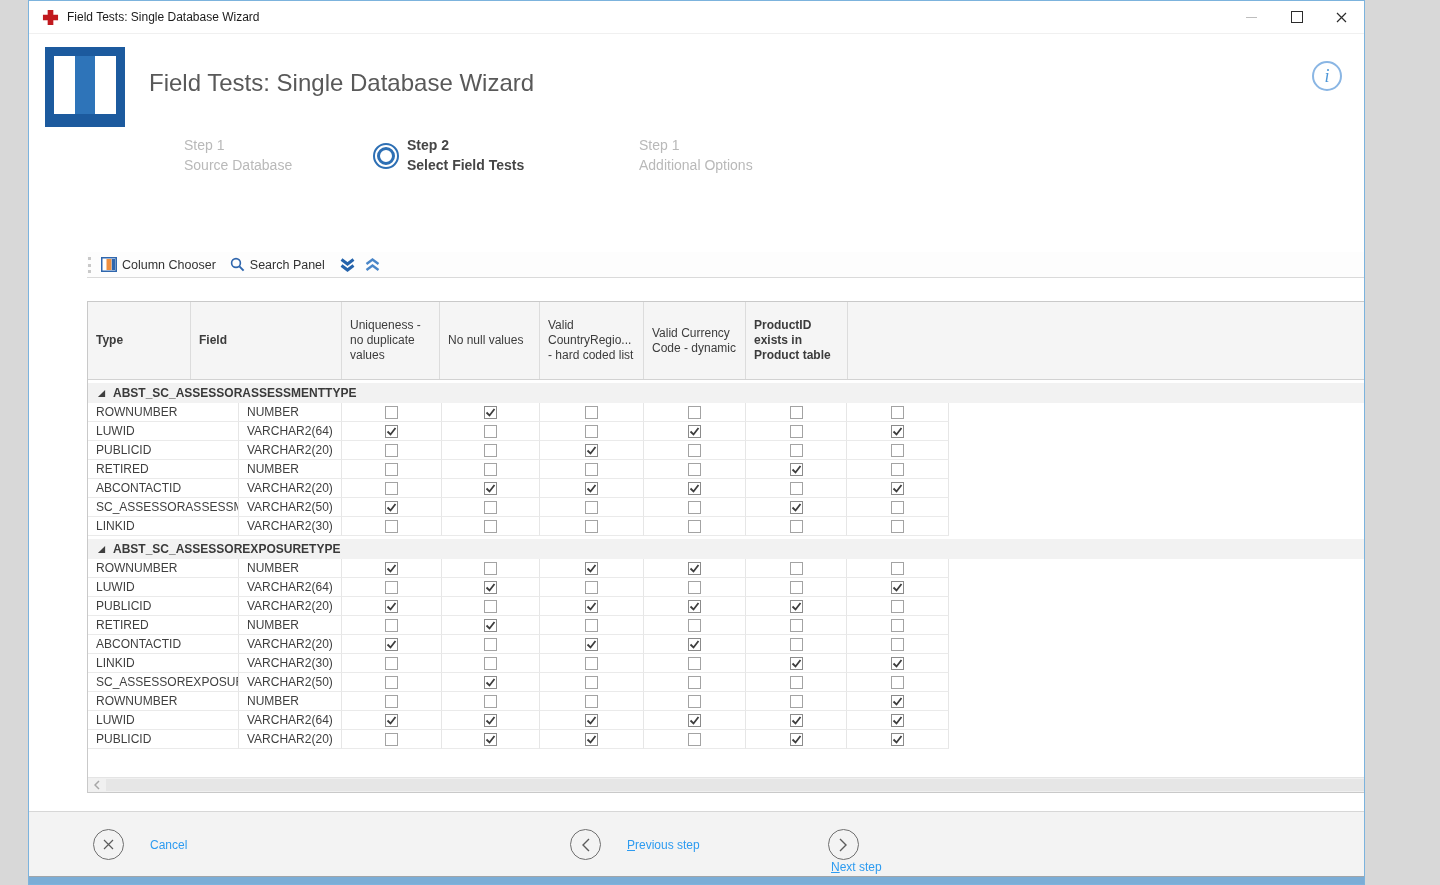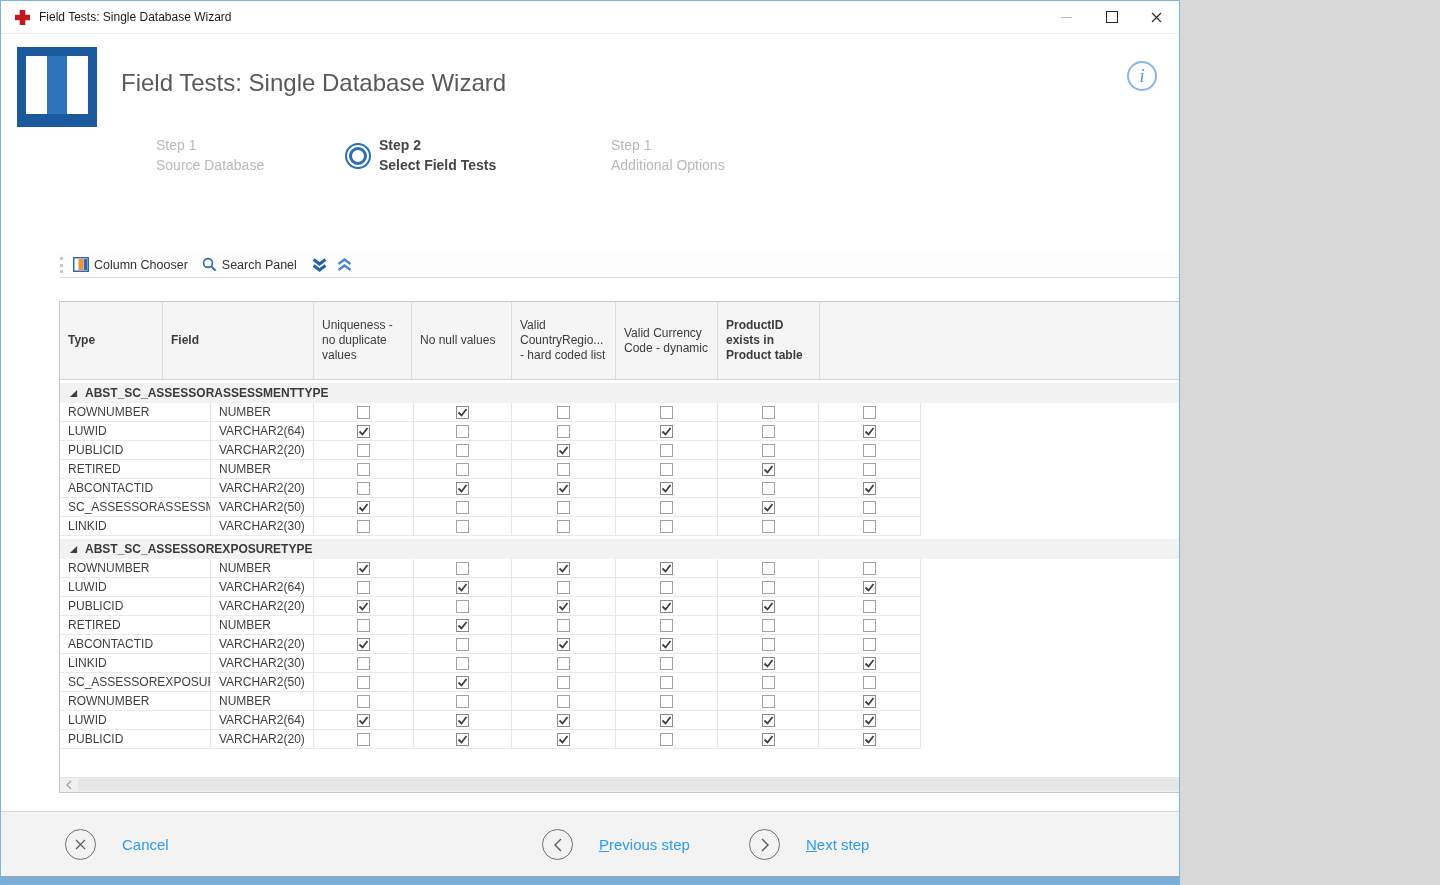--- a/index.html
+++ b/index.html
@@ -1,18 +1,18 @@
 <!DOCTYPE html>
 <html><head>
 <meta charset="utf-8">
 <style>
   html,body{margin:0;padding:0;background:#d8d8d8;}
-  #window{position:relative;width:1180px;height:885px;background:#fff;
+  #window{position:relative;width:1337px;height:885px;background:#fff;
     border:1px solid #7cb3dd;box-sizing:border-box;overflow:hidden;
-    font-family:"Liberation Sans",sans-serif;color:#3f3f3f;}
+    font-family:"Liberation Sans",sans-serif;color:#3f3f3f;margin-left:28px;}
   
   .titlebar{position:absolute;top:0;left:0;right:0;height:32px;display:flex;align-items:center;
     background:#fff;border-bottom:1px solid #f0f0f0;}
   .app-ico{margin:0 8px 0 13px;display:flex;}
   .tbtitle{font-size:12px;color:#1b1b1b;}
   .winbtns{margin-left:auto;display:flex;height:100%;}
   .wbtn{width:45px;height:100%;display:flex;align-items:center;justify-content:center;cursor:pointer;}
   .glyph-min{width:11px;height:1px;background:#bdbdbd;display:block;}
   .glyph-max{width:10px;height:10px;border:1px solid #2b2b2b;display:block;}
   
@@ -68,21 +68,21 @@
   .hscroll{position:absolute;left:0;right:16px;bottom:0;height:15px;background:#f0f0f0;border-top:1px solid #e4e4e4;box-sizing:border-box;}
   .harrow{position:absolute;top:0;height:100%;width:17px;display:flex;align-items:center;justify-content:center;cursor:pointer;}
   .harrow.left{left:0;} .harrow.right{right:0;}
   .hthumb{position:absolute;top:1px;bottom:1px;left:18px;right:18px;background:#e6e6e6;cursor:pointer;}
   .scorner{position:absolute;right:0;bottom:0;width:16px;height:15px;background:#f0f0f0;}
   
   .footer{position:absolute;left:0;right:0;top:810px;height:68px;background:#f3f3f3;border-top:1px solid #d7d7d7;}
   .fitem{position:absolute;top:17px;display:flex;align-items:center;cursor:pointer;}
   .fcircle{width:31px;height:31px;border:1.5px solid #6f6f6f;border-radius:50%;box-sizing:border-box;
     display:flex;align-items:center;justify-content:center;}
-  .flabel{margin-left:26px;font-size:15px;color:#2d9bf0;}
+  .flabel{margin-left:26px;font-size:12px;color:#2d9bf0;}
   .flabel .u{text-decoration:underline;}
   .bottomstrip{position:absolute;left:0;right:0;bottom:0;height:7px;background:#7badd6;border-top:1px solid #a0a5a9;}
 </style>
 </head>
 <body>
 
 <div id="window">
 
   <div class="titlebar">
     <span class="app-ico">
@@ -759,21 +759,21 @@
       <span class="flabel">Cancel</span>
     </div>
     <div class="fitem" style="left:541px;">
       <span class="fcircle">
         <svg width="8" height="14" viewBox="0 0 8 14">
             <path d="M7 1 L1 7 L7 13" fill="none" stroke="#5c5c5c" stroke-width="1.4"></path>
           </svg>
       </span>
       <span class="flabel"><span class="u">P</span><span>revious step</span></span>
     </div>
-    <div class="fitem" style="left:748px;">
+    <div class="fitem" style="left:776px;flex-direction:column;">
       <span class="fcircle">
         <svg width="8" height="14" viewBox="0 0 8 14">
             <path d="M1 1 L7 7 L1 13" fill="none" stroke="#5c5c5c" stroke-width="1.4"></path>
           </svg>
       </span>
       <span class="flabel"><span class="u">N</span><span>ext step</span></span>
     </div>
   </div>
   <div class="bottomstrip"></div>
 

